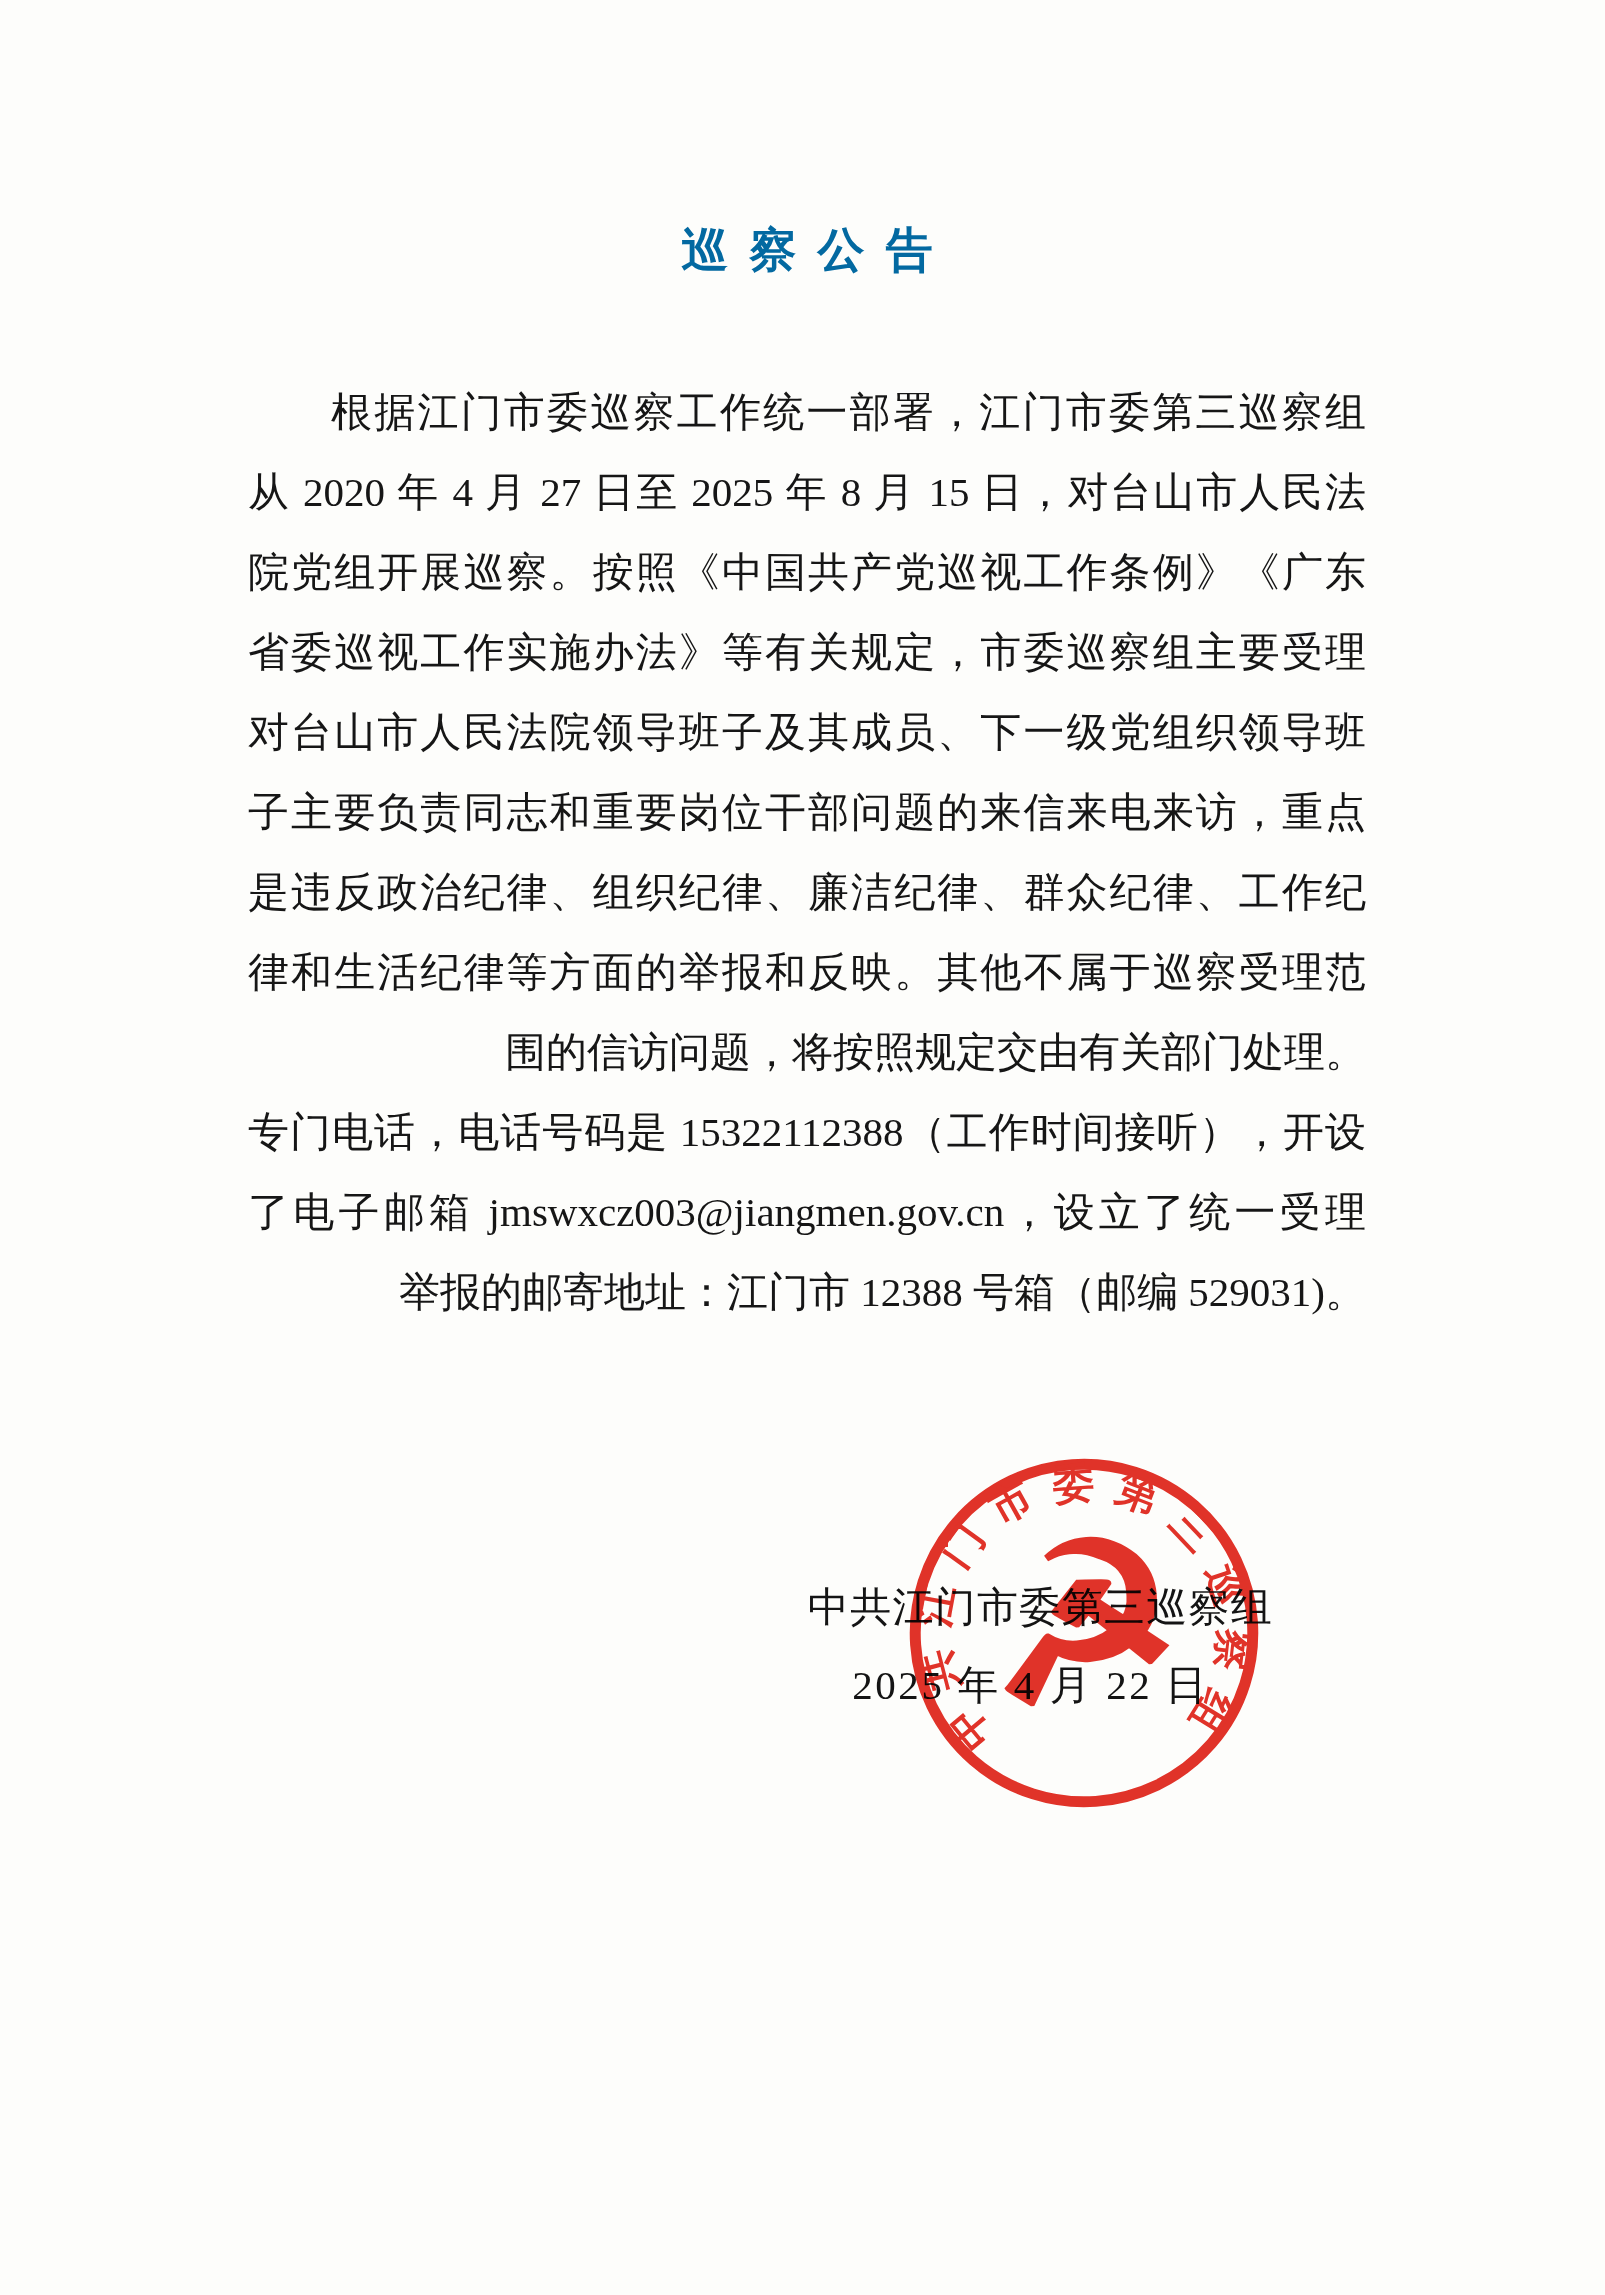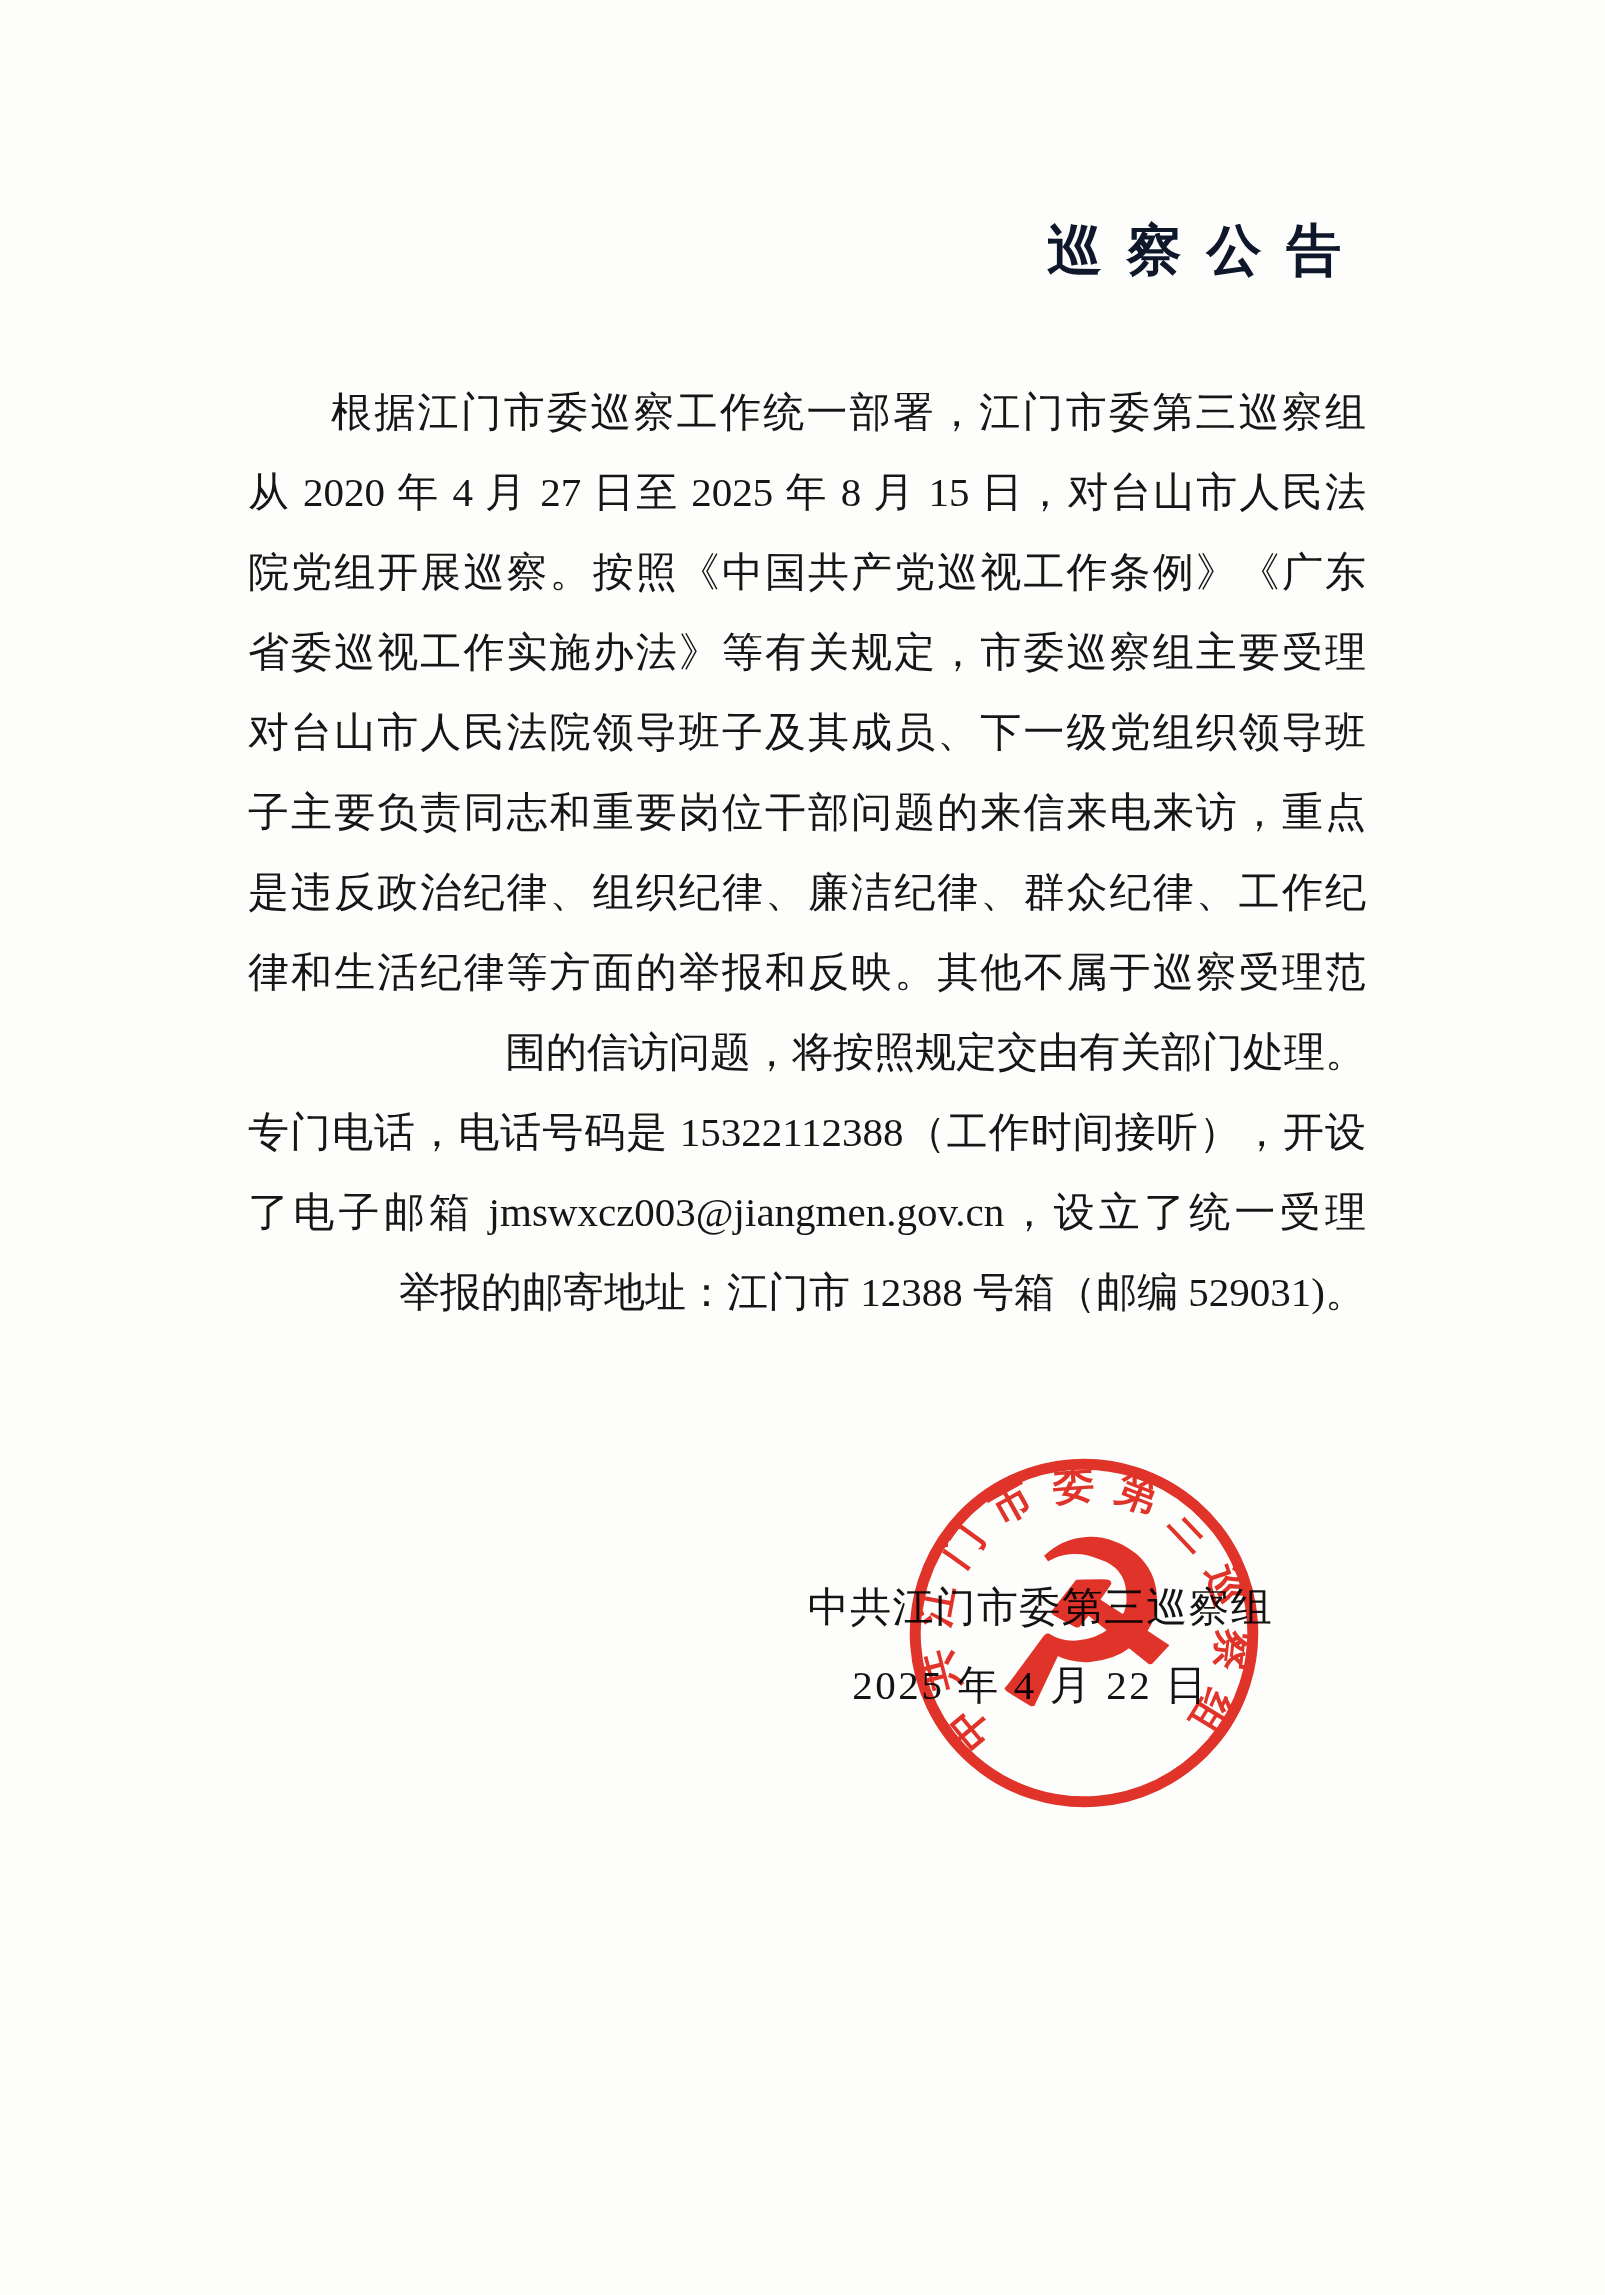--- a/index.html
+++ b/index.html
@@ -6,23 +6,23 @@
   .page{
     position:relative;
     width:1605px;height:2295px;
     background:#fdfdfb;
     overflow:hidden;
     font-family:"Liberation Serif","DejaVu Serif",serif;
     color:#161616;
   }
   .doc-title{
     position:absolute;left:248px;top:208px;width:1118px;height:84px;
-    line-height:84px;text-align:right;
+    line-height:84px;text-align:center;
     font-family:"Liberation Sans","DejaVu Sans",sans-serif;
-    font-weight:900;font-size:55px;color:#0f172a;
+    font-weight:900;font-size:47px;color:#0369a1;
     letter-spacing:0.45em;text-indent:0.45em;
     white-space:nowrap;
   }
   .body-text{
     position:absolute;left:248px;top:372px;width:1118px;
     font-size:41px;
   }
   .line{
     height:80px;line-height:80px;
     white-space:nowrap;

